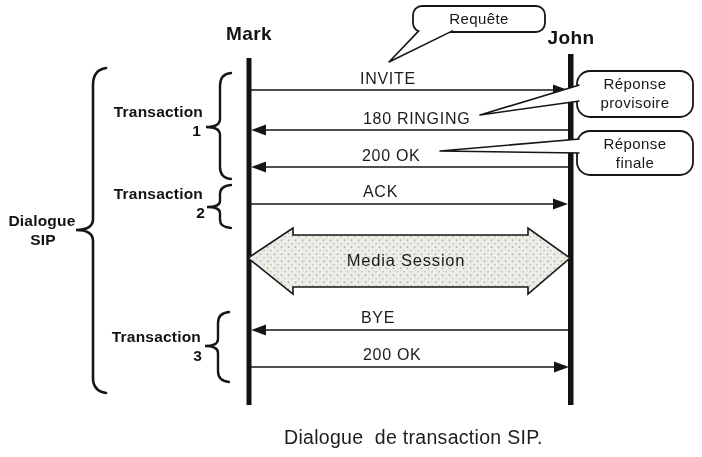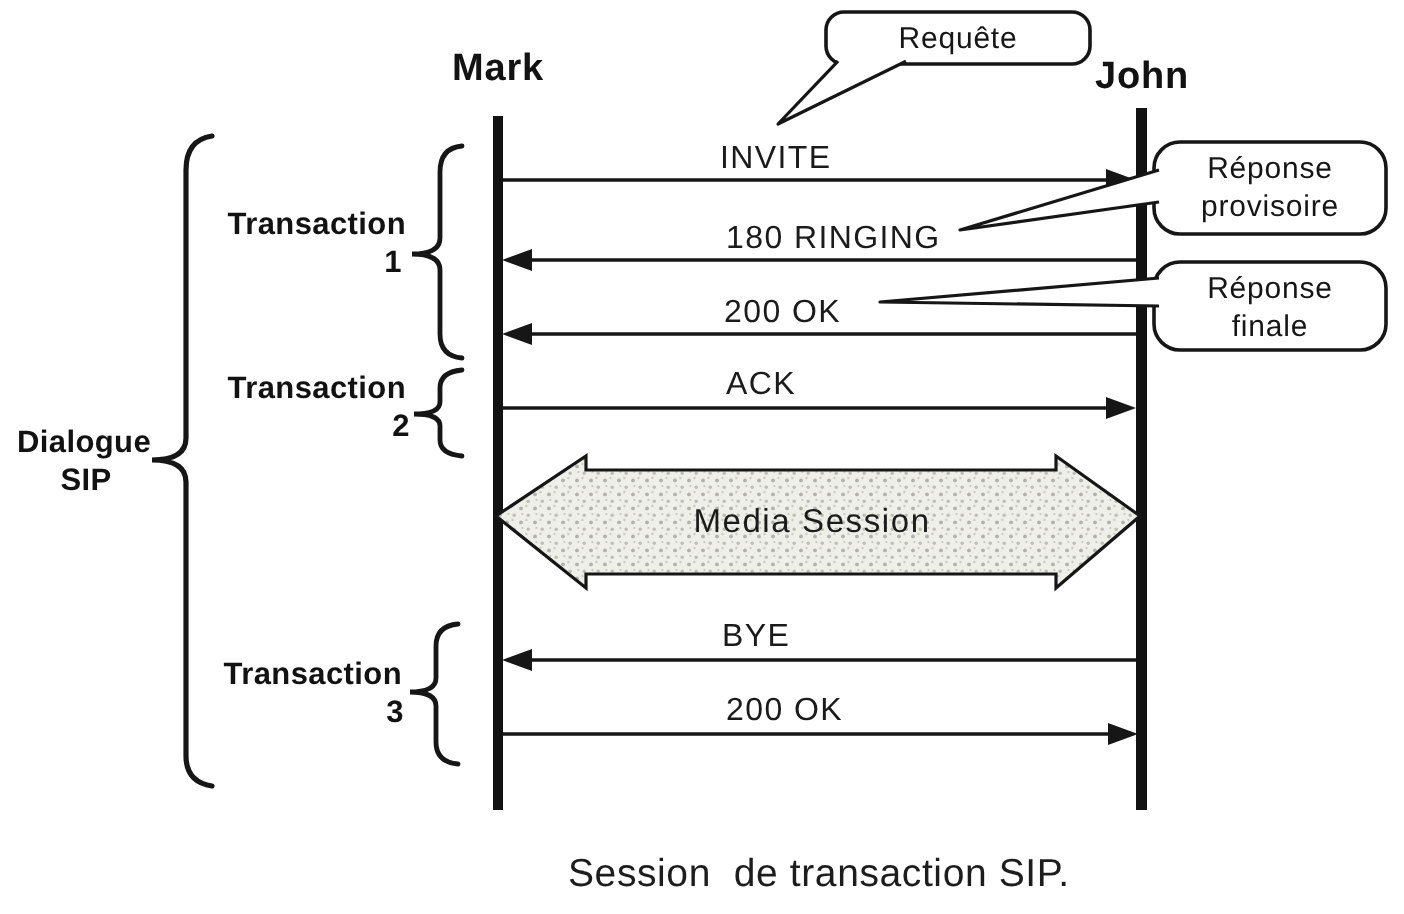--- a/index.html
+++ b/index.html
@@ -96,14 +96,14 @@
     <path class="bubble-tail" d="M 579.5 85 L 480 115 L 579.5 101"></path>
     <text class="t-callout" text-anchor="middle" x="635" y="89">Réponse</text>
     <text class="t-callout" text-anchor="middle" x="635" y="108">provisoire</text>
 
     <rect class="bubble" x="577" y="131" width="116" height="44" rx="13"></rect>
     <path class="bubble-tail" d="M 579.5 139 L 440 151 L 579.5 153"></path>
     <text class="t-callout" text-anchor="middle" x="635" y="149">Réponse</text>
     <text class="t-callout" text-anchor="middle" x="635" y="168">finale</text>
   </svg>
 
-  <div id="caption">Session  de transaction SIP.</div>
+  <div id="caption">Dialogue  de transaction SIP.</div>
 </div>
 
 </body></html>

